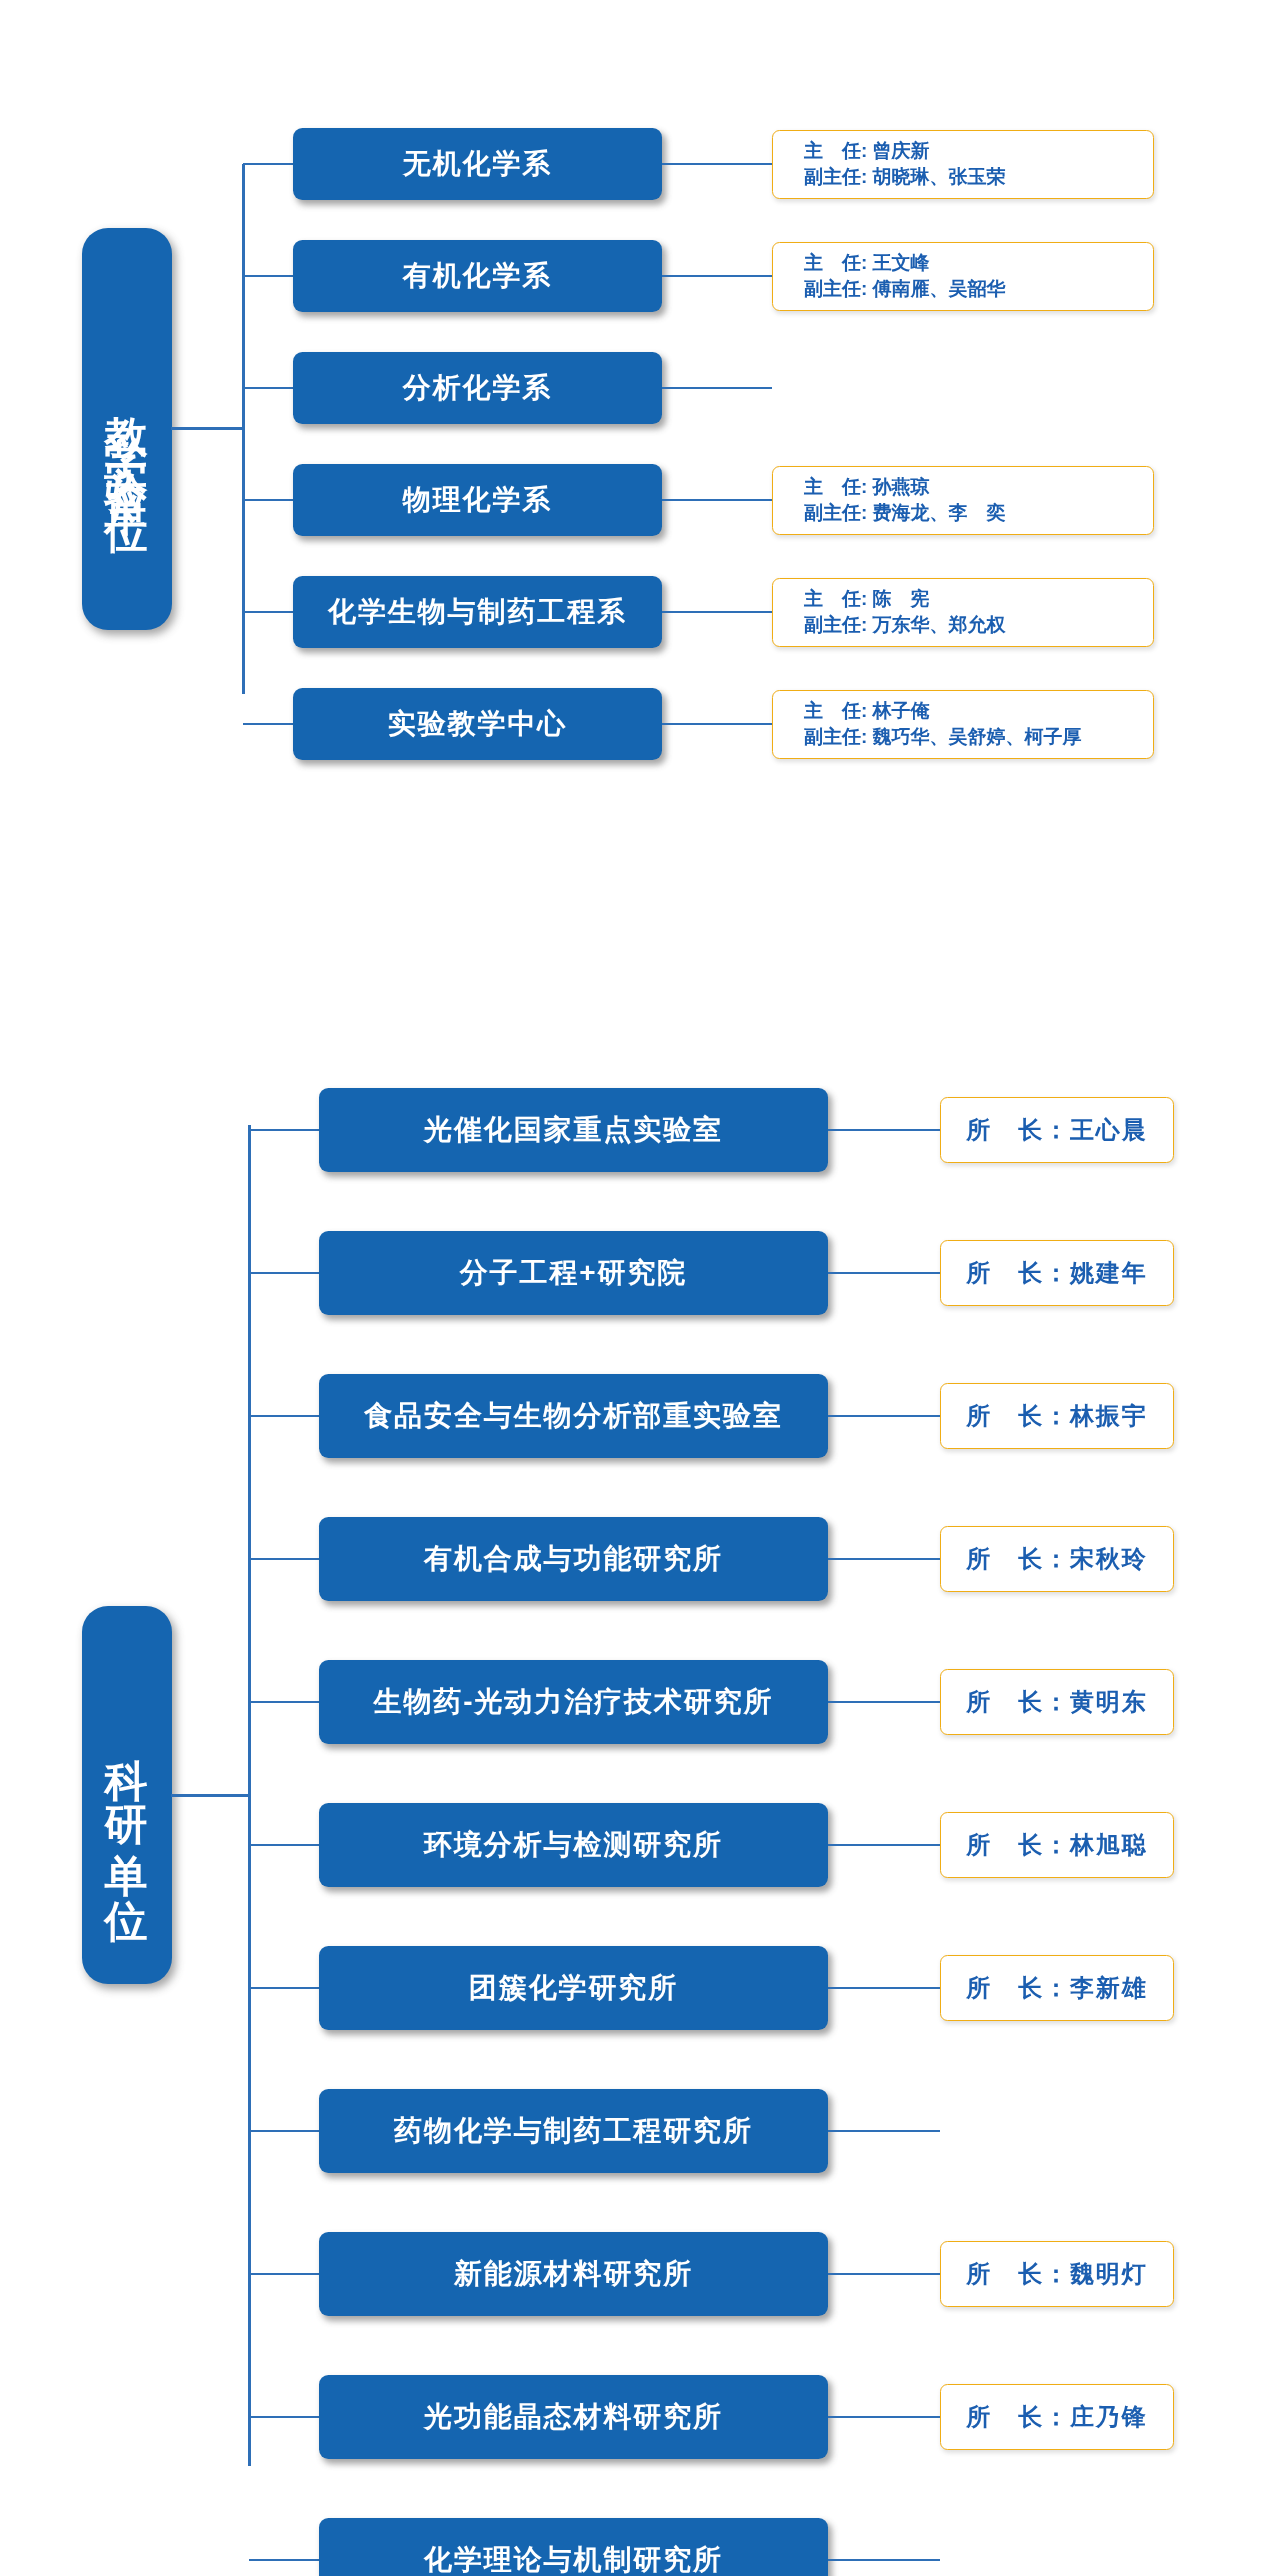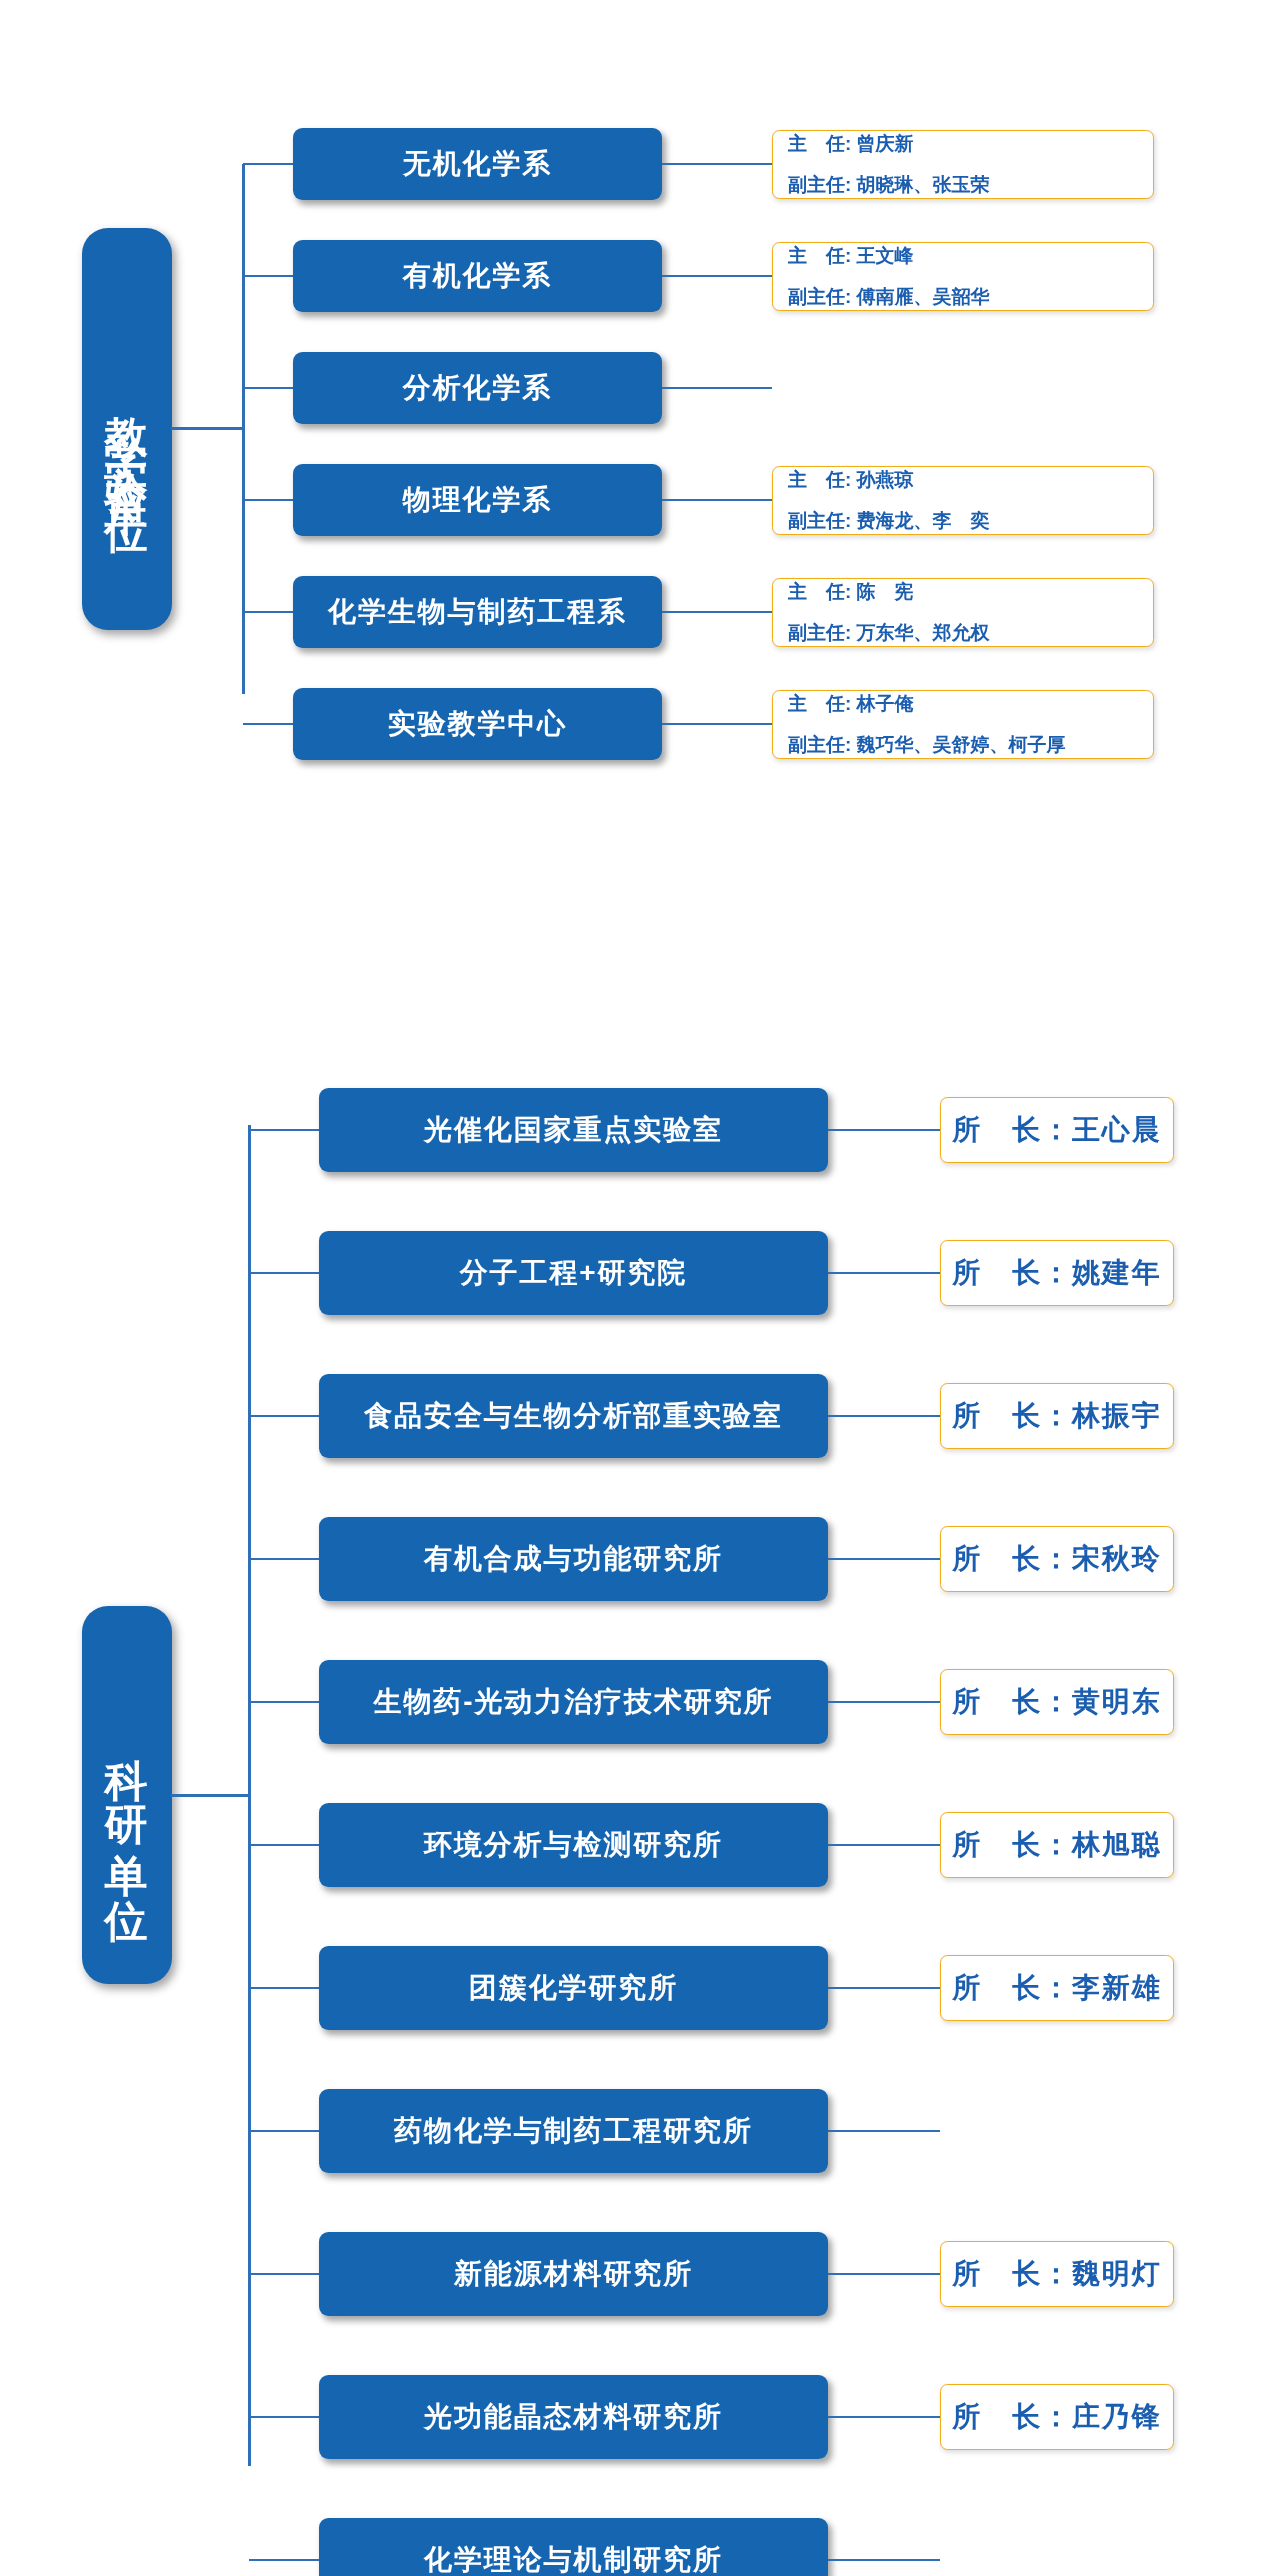--- a/index.html
+++ b/index.html
@@ -23,28 +23,28 @@
   .stub-rb { width:112px; }
 
   .dept-box { background:#1565b0; color:#ffffff; font-weight:bold;
     display:flex; align-items:center; justify-content:center;
     border-radius:9.4px; box-shadow:3.7px 4.7px 6.6px rgba(60,60,60,.45);
     letter-spacing:1.9px; flex:none; }
   .t-dept { width:369px; height:72px; font-size:28px; }
   .r-dept { width:509px; height:84px; font-size:28px; }
 
   .detail-box { width:382px; height:69px; border:1.9px solid #f0ad15; border-radius:7.5px;
-    background:#ffffff; display:flex; flex-direction:column; justify-content:space-between;
-    padding-left:15px; box-sizing:border-box; flex:none;
+    background:#ffffff; display:flex; flex-direction:column; justify-content:center;
+    padding-left:31px; box-sizing:border-box; flex:none;
     box-shadow:1.9px 2.8px 4.7px rgba(120,120,120,.22); }
   .detail-line { color:#1b5eb0; font-weight:bold; font-size:19px; line-height:26px; }
 
   .dir-box { width:234px; height:66px; border:1.9px solid #f0ad15; border-radius:7.5px;
     background:#ffffff; display:flex; align-items:center; justify-content:center;
-    color:#1b5eb0; font-weight:bold; font-size:28px; box-sizing:border-box; flex:none;
+    color:#1b5eb0; font-weight:bold; font-size:24px; box-sizing:border-box; flex:none;
     letter-spacing:1.9px; box-shadow:1.9px 2.8px 4.7px rgba(120,120,120,.22); }
 
   .spine { position:absolute; width:2.8px; background:#2e6fb7; }
   .spine-t { left:242px; top:164px; height:530px; }
   .spine-r { left:248px; top:365px; height:1341px; }
 
   .pill-link { position:absolute; height:2.8px; background:#2e6fb7; }
   .link-t { left:171px; top:427px; width:73px; }
   .link-r { left:171px; top:1034px; width:80px; }
 

